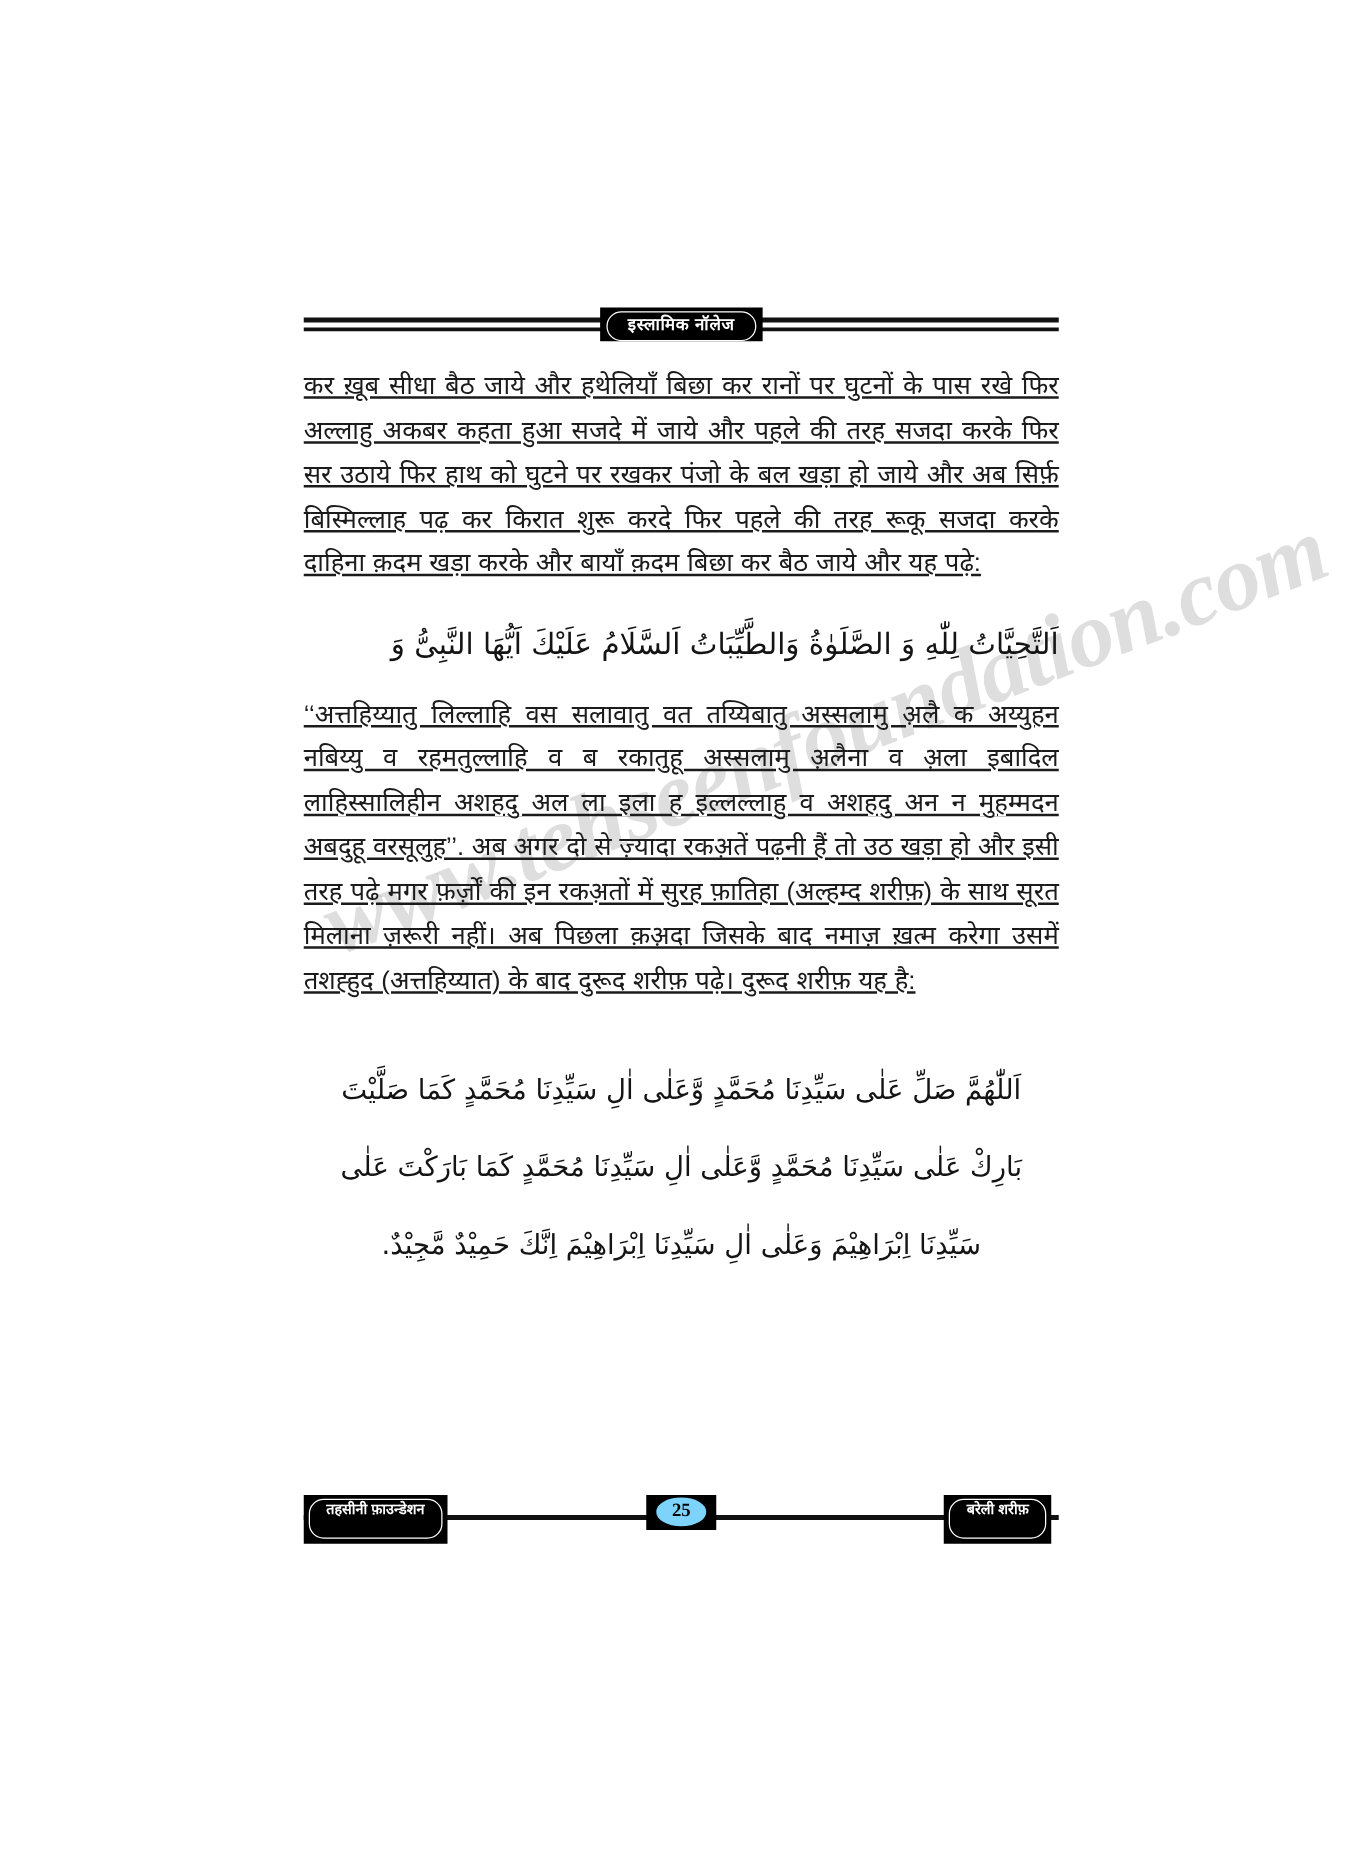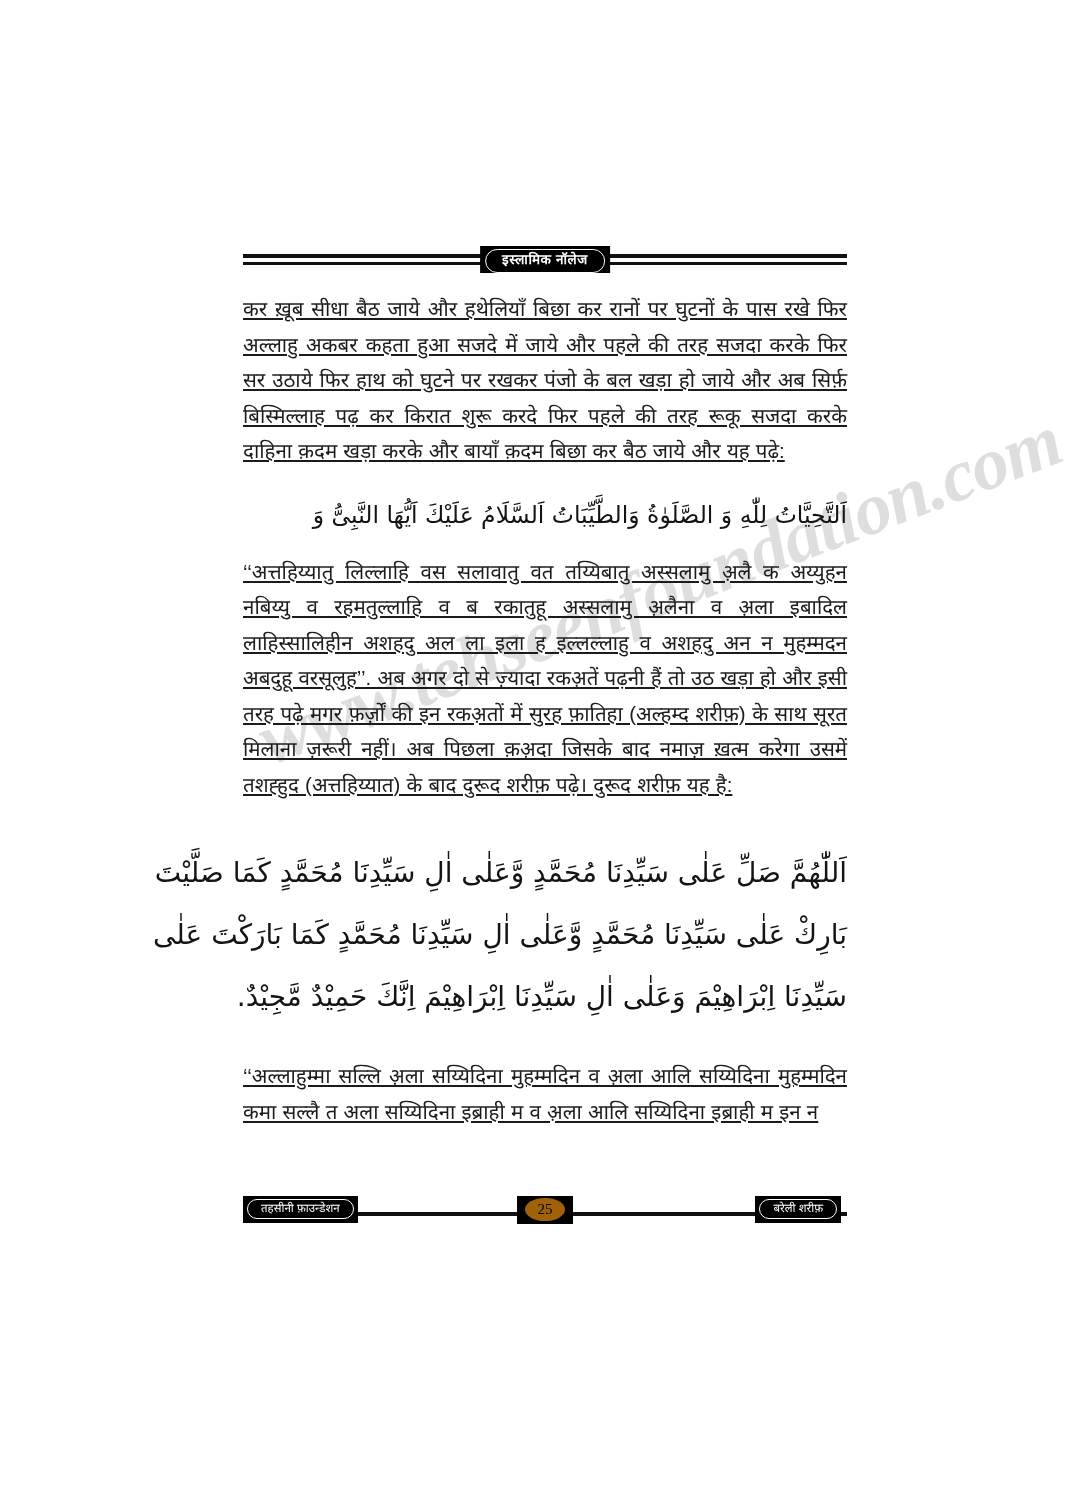--- a/index.html
+++ b/index.html
@@ -112,21 +112,21 @@
   }
   #arabic-tashahhud .arabic-line {
     font-size: 23.5px;
     line-height: 49px;
   }
   #arabic-durood {
     margin-top: 40px;
     margin-bottom: 30px;
   }
   #arabic-durood .arabic-line {
-    font-size: 28px;
+    font-size: 22px;
     line-height: 62px;
     letter-spacing: 0.2px;
   }
 
   
   .watermark {
     position: absolute;
     left: 262px;
     top: 700px;
     width: 620px;
@@ -165,44 +165,44 @@
     background: #000000;
     color: #ffffff;
     padding: 3px 4px 4px 4px;
     z-index: 3;
   }
   .footer-badge-left { left: 0px; }
   .footer-badge-right { right: 6px; }
   .footer-badge-inner {
     border: 1.4px solid #ffffff;
     border-radius: 12px;
-    padding: 1px 13px 2px 13px;
+    padding: 1px 13px 14px 13px;
     font-size: 11.5px;
-    font-weight: 400;
+    font-weight: 700;
     white-space: nowrap;
     line-height: 1.3;
   }
   .page-number {
     position: absolute;
     left: 50%;
     top: 0px;
     transform: translateX(-50%);
     background: #000000;
     padding: 2px 8px 3px 8px;
     z-index: 3;
   }
   .page-number-oval {
-    background: #a16207;
+    background: #7dd3fc;
     color: #000000;
     border-radius: 50%;
     min-width: 30px;
     padding: 1px 5px 2px 5px;
     text-align: center;
     font-size: 15px;
-    font-weight: 400;
+    font-weight: 700;
     line-height: 1.35;
     font-family: "Liberation Serif", serif;
   }
 </style>
 </head>
 <body>
 
 <div class="page">
 
   <div class="watermark">www.tehseenfoundation.com</div>
@@ -226,21 +226,20 @@
       </div>
 
       <p class="para para-mid">‘‘अत्तहिय्यातु लिल्लाहि वस सलावातु वत तय्यिबातु अस्सलामु अ़लै क अय्युहन नबिय्यु व रहमतुल्लाहि व ब रकातुहू अस्सलामु अ़लैना व अ़ला इबादिल लाहिस्सालिहीन अशहदु अल ला इला ह इल्लल्लाहु व अशहदु अन न मुहम्मदन अबदुहू वरसूलुह’’. अब अगर दो से ज़्यादा रकअ़तें पढ़नी हैं तो उठ खड़ा हो और इसी तरह पढ़े मगर फ़र्ज़ों की इन रकअ़तों में सुरह फ़ातिहा (अल्हम्द शरीफ़) के साथ सूरत मिलाना ज़रूरी नहीं। अब पिछला क़अ़दा जिसके बाद नमाज़ ख़त्म करेगा उसमें तशह्हुद (अत्तहिय्यात) के बाद दुरूद शरीफ़ पढ़े। दुरूद शरीफ़ यह है:</p>
 
       <div class="arabic-block" id="arabic-durood">
         <div class="arabic-line">اَللّٰهُمَّ صَلِّ عَلٰى سَيِّدِنَا مُحَمَّدٍ وَّعَلٰى اٰلِ سَيِّدِنَا مُحَمَّدٍ كَمَا صَلَّيْتَ</div>
         <div class="arabic-line">بَارِكْ عَلٰى سَيِّدِنَا مُحَمَّدٍ وَّعَلٰى اٰلِ سَيِّدِنَا مُحَمَّدٍ كَمَا بَارَكْتَ عَلٰى</div>
         <div class="arabic-line">سَيِّدِنَا اِبْرَاهِيْمَ وَعَلٰى اٰلِ سَيِّدِنَا اِبْرَاهِيْمَ اِنَّكَ حَمِيْدٌ مَّجِيْدٌ.</div>
       </div>
 
-      <p class="para para-last">‘‘अल्लाहुम्मा सल्लि अ़ला सय्यिदिना मुहम्मदिन व अ़ला आलि सय्यिदिना मुहम्मदिन कमा सल्लै त अला सय्यिदिना इब्राही म व अ़ला आलि सय्यिदिना इब्राही म इन न</p>
 
     </div>
   </div>
 
   <div class="footer-band">
     <div class="footer-rule"></div>
 
     <div class="footer-badge footer-badge-left">
       <div class="footer-badge-inner">तहसीनी  फ़ाउन्डेशन</div>
     </div>

